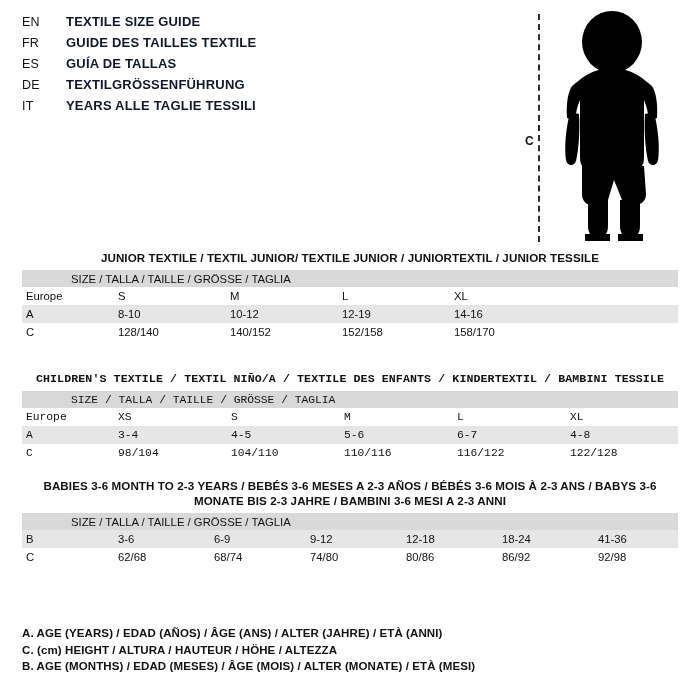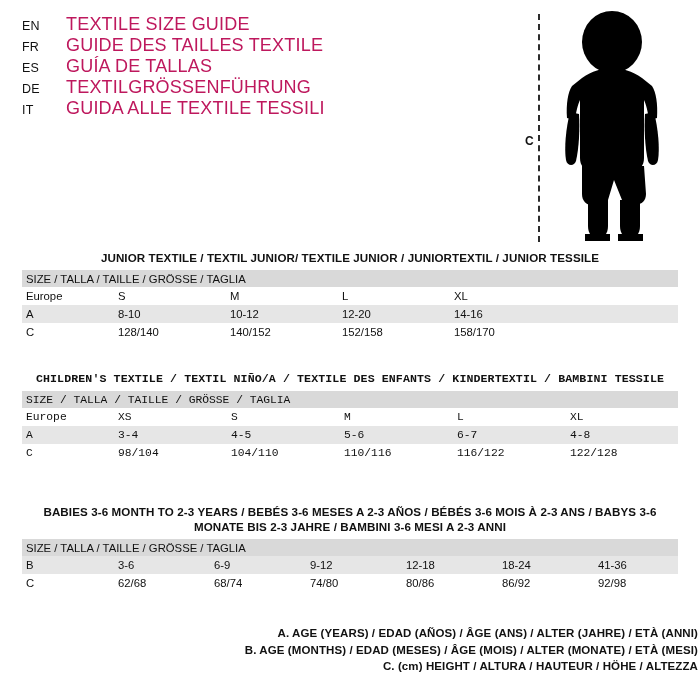--- a/index.html
+++ b/index.html
@@ -34,24 +34,24 @@
     height: 21px;
   }
   .lang-code {
     width: 44px;
     font-size: 12.5px;
     letter-spacing: 0.2px;
     font-weight: 400;
     color: #111;
   }
   .lang-title {
-    font-size: 18px;
-    font-weight: 400;
+    font-size: 13px;
+    font-weight: 700;
     letter-spacing: 0.2px;
-    color: #be185d;
+    color: #0f172a;
     white-space: nowrap;
   }
 
   
   .figure-area {
     position: absolute;
     right: 10px;
     top: 6px;
     width: 190px;
     height: 240px;
@@ -104,41 +104,41 @@
     font-size: 11.3px;
     color: #111;
     padding: 0;
     height: 18px;
     vertical-align: middle;
   }
   tr.head-row td {
     background: #d9d9d9;
     font-weight: 400;
     height: 17px;
+    padding-left: 45px;
   }
   tr.shade td {
     background: #e6e6e6;
   }
   tr.plain td {
     background: #ffffff;
   }
   .cell-pad {
     padding-left: 4px;
     display: block;
   }
   td.num {
     text-align: left;
   }
 
   
   .legend {
     position: absolute;
-    left: 38px;
+    left: 22px;
     width: 660px;
-    text-align: right;
   }
   .legend-line {
     font-size: 11.5px;
     font-weight: 700;
     color: #111;
     line-height: 16.5px;
     letter-spacing: 0.1px;
   }
 </style>
 </head>
@@ -158,21 +158,21 @@
     <div class="header-row">
       <span class="lang-code">ES</span>
       <span class="lang-title">GUÍA DE TALLAS</span>
     </div>
     <div class="header-row">
       <span class="lang-code">DE</span>
       <span class="lang-title">TEXTILGRÖSSENFÜHRUNG</span>
     </div>
     <div class="header-row">
       <span class="lang-code">IT</span>
-      <span class="lang-title">GUIDA ALLE TEXTILE TESSILI</span>
+      <span class="lang-title">YEARS ALLE TAGLIE TESSILI</span>
     </div>
   </div>
 
   <div class="figure-area">
     <div class="dashed-line"></div>
     <div class="c-label">C</div>
     <svg class="figure-svg" width="130" height="235" viewBox="0 0 130 235">
       <g fill="#000000">
 
         <ellipse cx="60" cy="34" rx="30" ry="31"></ellipse>
@@ -242,21 +242,21 @@
         <td>
               <span class="cell-pad">A</span>
             </td>
         <td class="num">
               <span class="cell-pad">8-10</span>
             </td>
         <td class="num">
               <span class="cell-pad">10-12</span>
             </td>
         <td class="num">
-              <span class="cell-pad">12-20</span>
+              <span class="cell-pad">12-19</span>
             </td>
         <td class="num">
               <span class="cell-pad">14-16</span>
             </td>
         <td></td>
       </tr>
       <tr class="plain">
         <td>
               <span class="cell-pad">C</span>
             </td>
@@ -352,21 +352,21 @@
               <span class="cell-pad">116/122</span>
             </td>
         <td class="num">
               <span class="cell-pad">122/128</span>
             </td>
       </tr>
     </tbody>
       </table>
   </div>
 
-  <div class="section" style="top:504px;">
+  <div class="section" style="top:478px;">
     <div class="section-title">BABIES 3-6 MONTH TO 2-3 YEARS / BEBÉS 3-6 MESES A 2-3 AÑOS / BÉBÉS 3-6 MOIS À 2-3 ANS / BABYS 3-6 MONATE BIS 2-3 JAHRE / BAMBINI 3-6 MESI A 2-3 ANNI</div>
     <table class="size-table">
       <colgroup>
         <col style="width:92px">
           <col style="width:96px">
           <col style="width:96px">
           <col style="width:96px">
           <col style="width:96px">
           <col style="width:96px">
           <col style="width:84px">
@@ -422,17 +422,17 @@
         <td class="num">
               <span class="cell-pad">92/98</span>
             </td>
       </tr>
     </tbody>
       </table>
   </div>
 
   <div class="legend" style="top:625px;">
     <div class="legend-line">A. AGE (YEARS) / EDAD (AÑOS) / ÂGE (ANS) / ALTER (JAHRE) / ETÀ (ANNI)</div>
+    <div class="legend-line">C. (cm) HEIGHT / ALTURA / HAUTEUR / HÖHE / ALTEZZA</div>
     <div class="legend-line">B. AGE (MONTHS) / EDAD (MESES) / ÂGE (MOIS) / ALTER (MONATE) / ETÀ (MESI)</div>
-    <div class="legend-line">C. (cm) HEIGHT / ALTURA / HAUTEUR / HÖHE / ALTEZZA</div>
   </div>
 
 </div>
 
 </body></html>

